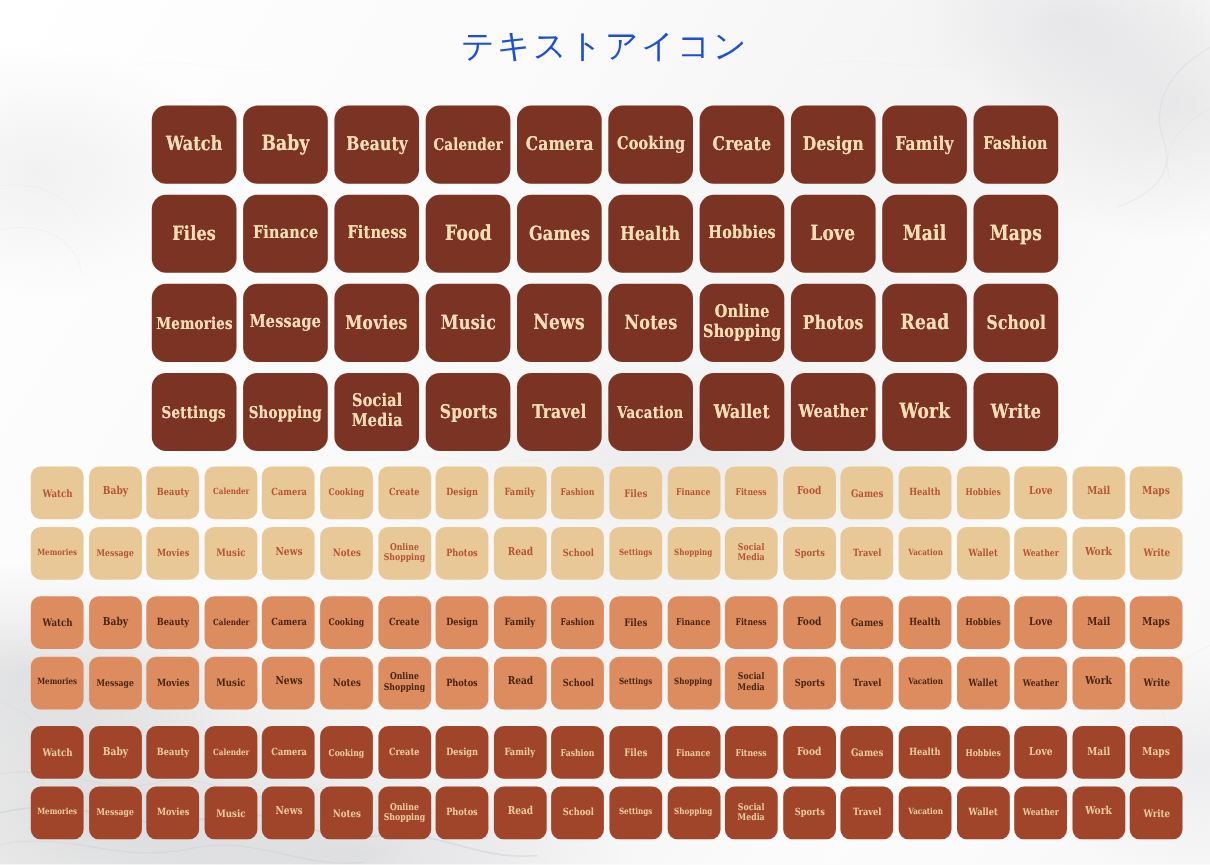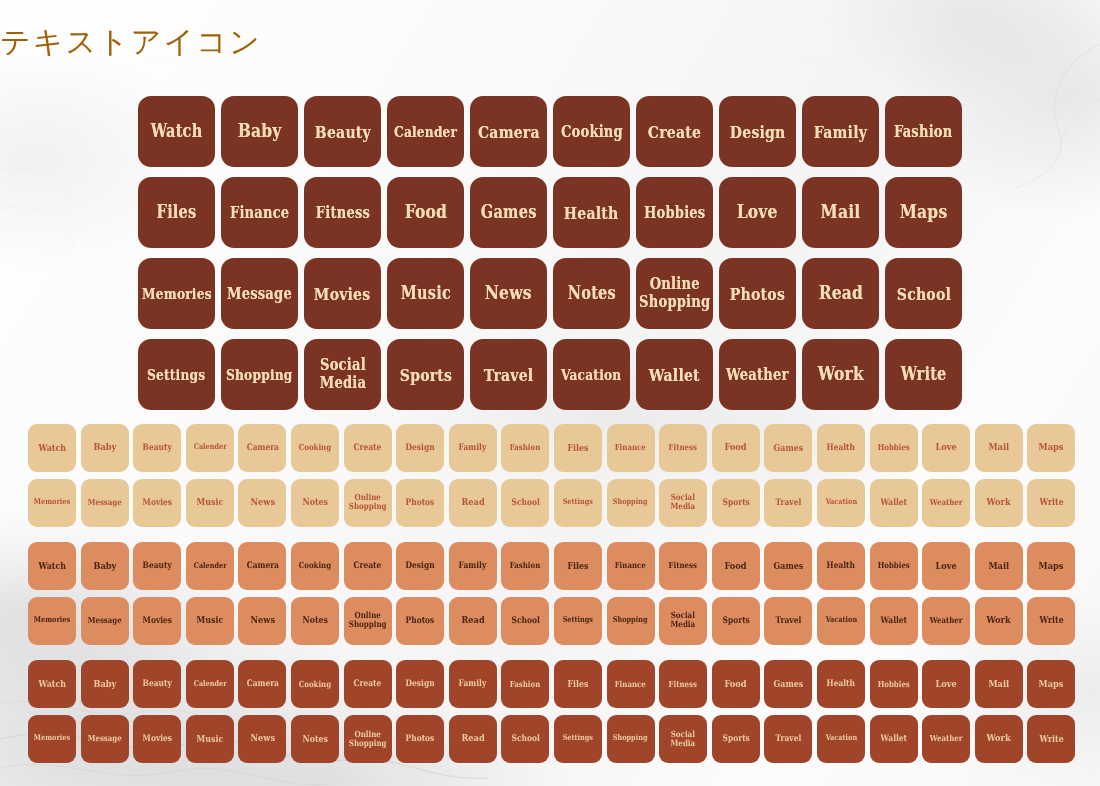--- a/index.html
+++ b/index.html
@@ -48,24 +48,25 @@
     width: 1100px;
     height: 786px;
   }
 
   
   .page-title {
     position: absolute;
     top: 22px;
     left: 0;
     width: 1100px;
+    text-align: center;
     font-family: "DejaVu Serif", "Liberation Serif", serif;
     font-size: 30px;
     letter-spacing: 2px;
-    color: #a16207;
+    color: #1d4ed8;
     font-weight: 400;
   }
 
   
   #big-grid {
     position: absolute;
     top: 96px;
     left: 138px;
     width: 828px;
     display: grid;

